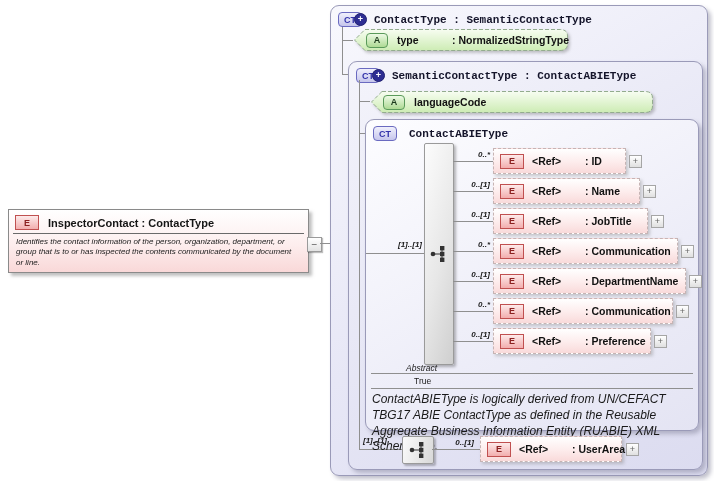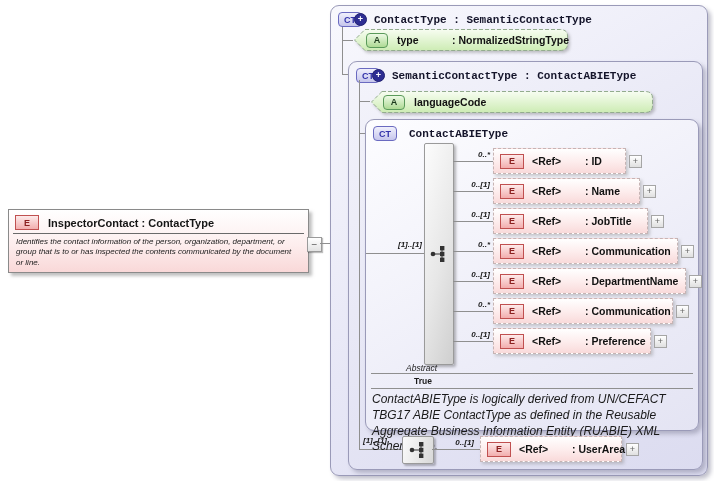--- a/index.html
+++ b/index.html
@@ -81,21 +81,21 @@
        box-shadow:2px 2px 3px rgba(0,0,0,.28);
        display:flex;align-items:center;justify-content:center;}
   .seqbox{position:absolute;width:30px;height:26px;border:1px solid #9a9a9a;border-radius:2px;
        background:linear-gradient(105deg,#fbfbfb,#d8d8d8);
        box-shadow:2px 2px 2px rgba(0,0,0,.25);
        display:flex;align-items:center;justify-content:center;}
 
   
   .sep{position:absolute;left:5px;right:5px;border-top:1px solid #8f8f8f;}
   .abs-label{position:absolute;font-style:italic;font-size:8.5px;color:#1a1a1a;}
-  .abs-value{position:absolute;font-weight:bold;font-size:8.5px;color:#1a1a1a;}
+  .abs-value{position:absolute;font-weight:normal;font-size:8.5px;color:#1a1a1a;}
   .note{position:absolute;font-style:italic;font-size:12px;line-height:1.32;color:#1a1a1a;}
 </style>
 </head>
 <body>
 
 <div class="stage">
 
   <div class="xbox">
     <div class="xbox-hdr">
       <span class="ie">E</span>

